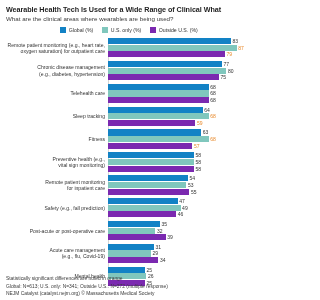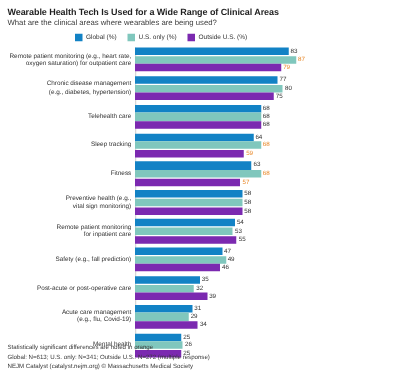--- a/index.html
+++ b/index.html
@@ -119,21 +119,21 @@
     line-height: 7.2px;
     color: #3a3a3a;
     white-space: nowrap;
   }
 </style>
 </head>
 <body>
 
 <div id="root">
 
-  <div class="title">Wearable Health Tech Is Used for a Wide Range of Clinical Areas</div>
+  <div class="title">Wearable Health Tech Is Used for a Wide Range of Clinical What</div>
   <div class="subtitle">What are the clinical areas where wearables are being used?</div>
 
   <div class="legend" id="legend">
       <div class="legend-item">
         <span class="legend-swatch" style="background: rgb(18, 130, 197);"></span>
         <span class="legend-label">Global (%)</span>
       </div>
       <div class="legend-item">
         <span class="legend-swatch" style="background: rgb(128, 199, 189);"></span>
         <span class="legend-label">U.S. only (%)</span>

